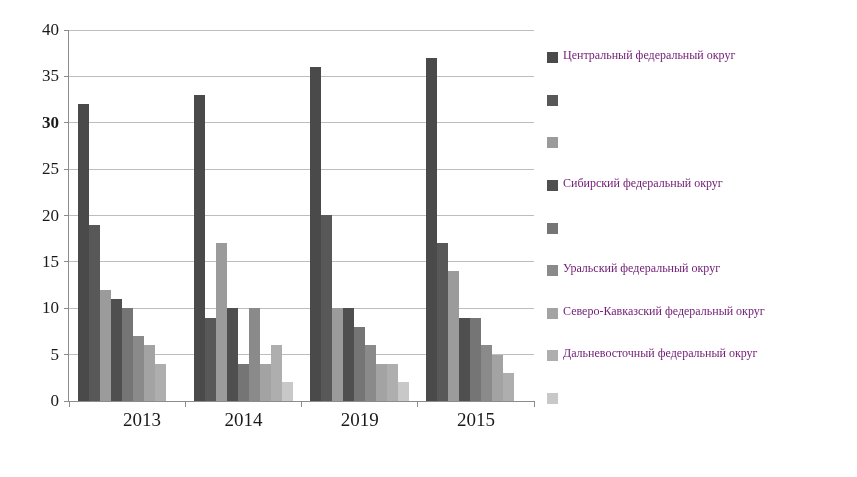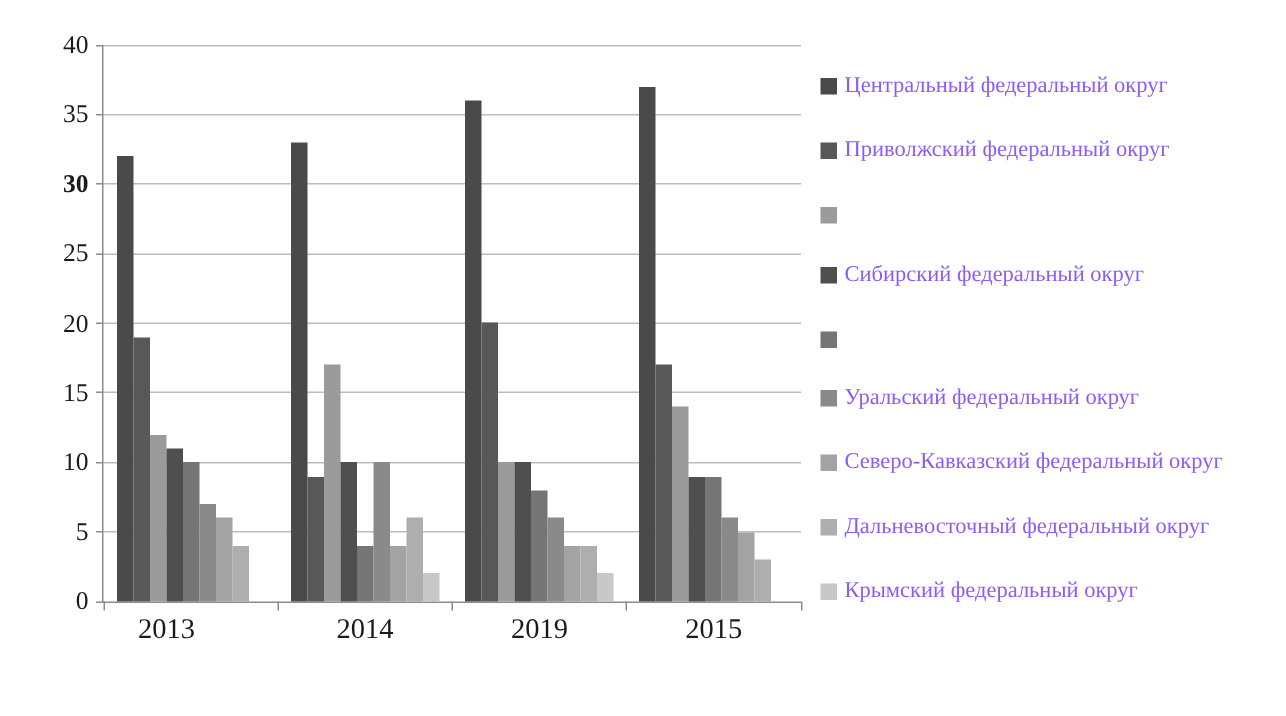--- a/index.html
+++ b/index.html
@@ -93,23 +93,23 @@
     align-items: flex-start;
   }
   .legend-swatch {
     flex: 0 0 11px;
     width: 11px;
     height: 11px;
     margin-top: 4px;
     margin-right: 5px;
   }
   .legend-label {
-    font-size: 15px;
+    font-size: 12px;
     line-height: 1.25;
-    color: #8b5cf6;
+    color: #701a75;
   }
 </style>
 </head>
 <body>
 
 <div class="figure">
   <div class="plot" id="plot">
       <div class="ytick-dash" style="top: 370.5px;"></div>
       <div class="ytick-label" style="top: 371px;">0</div>
       <div class="gridline" style="top: 324.125px;"></div>
@@ -145,21 +145,21 @@
         <div class="bar" title="Центральный федеральный округ (2013): 32" style="height: 297px; background: rgb(74, 74, 74);"></div>
         <div class="bar" title="Приволжский федеральный округ (2013): 19" style="height: 176px; background: rgb(88, 88, 88);"></div>
         <div class="bar" title="Южный федеральный округ (2013): 12" style="height: 111px; background: rgb(155, 155, 155);"></div>
         <div class="bar" title="Сибирский федеральный округ (2013): 11" style="height: 102px; background: rgb(79, 79, 79);"></div>
         <div class="bar" title="Северо-западный федеральный округ (2013): 10" style="height: 93px; background: rgb(117, 117, 117);"></div>
         <div class="bar" title="Уральский федеральный округ (2013): 7" style="height: 65px; background: rgb(138, 138, 138);"></div>
         <div class="bar" title="Северо-Кавказский федеральный округ (2013): 6" style="height: 56px; background: rgb(163, 163, 163);"></div>
         <div class="bar" title="Дальневосточный федеральный округ (2013): 4" style="height: 37px; background: rgb(174, 174, 174);"></div>
         <div class="bar" title="Крымский федеральный округ (2013): 0" style="height: 0px; background: rgb(200, 200, 200);"></div>
       </div>
-      <div class="x-label" style="left: 42px; text-align: right;">2013</div>
+      <div class="x-label" style="left: 73px; text-align: right;">2013</div>
       <div class="bar-group" style="left: 116.25px; width: 116.25px;">
         <div class="bar" title="Центральный федеральный округ (2014): 33" style="height: 306px; background: rgb(74, 74, 74);"></div>
         <div class="bar" title="Приволжский федеральный округ (2014): 9" style="height: 83px; background: rgb(88, 88, 88);"></div>
         <div class="bar" title="Южный федеральный округ (2014): 17" style="height: 158px; background: rgb(155, 155, 155);"></div>
         <div class="bar" title="Сибирский федеральный округ (2014): 10" style="height: 93px; background: rgb(79, 79, 79);"></div>
         <div class="bar" title="Северо-западный федеральный округ (2014): 4" style="height: 37px; background: rgb(117, 117, 117);"></div>
         <div class="bar" title="Уральский федеральный округ (2014): 10" style="height: 93px; background: rgb(138, 138, 138);"></div>
         <div class="bar" title="Северо-Кавказский федеральный округ (2014): 4" style="height: 37px; background: rgb(163, 163, 163);"></div>
         <div class="bar" title="Дальневосточный федеральный округ (2014): 6" style="height: 56px; background: rgb(174, 174, 174);"></div>
         <div class="bar" title="Крымский федеральный округ (2014): 2" style="height: 19px; background: rgb(200, 200, 200);"></div>
@@ -190,21 +190,20 @@
       </div>
       <div class="x-label" style="left: 406.875px;">2015</div>
     </div>
   <div class="legend" id="legend">
       <div class="legend-item">
         <span class="legend-swatch" style="background: rgb(74, 74, 74);"></span>
         <span class="legend-label">Центральный федеральный округ</span>
       </div>
       <div class="legend-item">
         <span class="legend-swatch" style="background: rgb(88, 88, 88);"></span>
-        <span class="legend-label">Приволжский федеральный округ</span>
       </div>
       <div class="legend-item">
         <span class="legend-swatch" style="background: rgb(155, 155, 155);"></span>
       </div>
       <div class="legend-item">
         <span class="legend-swatch" style="background: rgb(79, 79, 79);"></span>
         <span class="legend-label">Сибирский федеральный округ</span>
       </div>
       <div class="legend-item">
         <span class="legend-swatch" style="background: rgb(117, 117, 117);"></span>
@@ -216,16 +215,15 @@
       <div class="legend-item">
         <span class="legend-swatch" style="background: rgb(163, 163, 163);"></span>
         <span class="legend-label">Северо-Кавказский федеральный округ</span>
       </div>
       <div class="legend-item">
         <span class="legend-swatch" style="background: rgb(174, 174, 174);"></span>
         <span class="legend-label">Дальневосточный федеральный округ</span>
       </div>
       <div class="legend-item">
         <span class="legend-swatch" style="background: rgb(200, 200, 200);"></span>
-        <span class="legend-label">Крымский федеральный округ</span>
       </div>
     </div>
 </div>
 
 </body></html>

